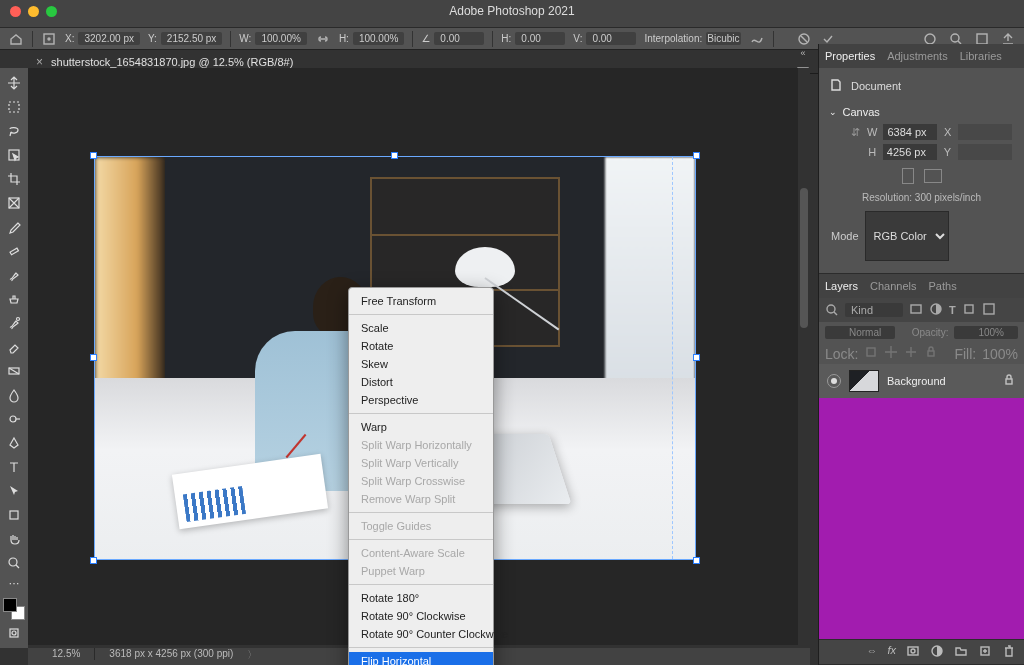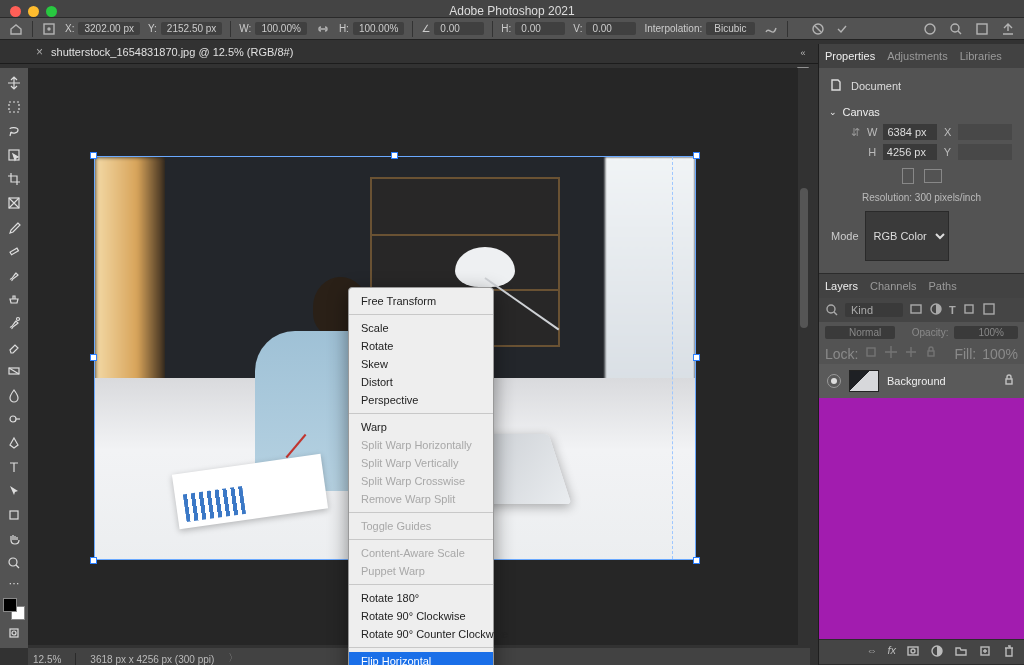--- a/index.html
+++ b/index.html
@@ -3,27 +3,27 @@
 <meta charset="utf-8">
 <style>
   * { box-sizing: border-box; margin: 0; padding: 0; font-family: -apple-system, "Helvetica Neue", Arial, sans-serif; }
   body { width: 1024px; height: 665px; background: #323232; color: #ccc; font-size: 11px; overflow: hidden; position: relative; }
 
   
   .tlights { position: absolute; top: 6px; left: 10px; display: flex; gap: 7px; z-index: 30; }
   .tlights span { width: 11px; height: 11px; border-radius: 50%; display: inline-block; }
   .tl-red { background: #ff5f57; } .tl-yel { background: #febc2e; } .tl-grn { background: #28c840; }
 
-  .titlebar { height: 18px; background: #444; border-bottom: 1px solid #2a2a2a; text-align: center; line-height: 22px; font-size: 12px; color: #ddd; }
+  .titlebar { height: 28px; background: #444; border-bottom: 1px solid #2a2a2a; text-align: center; line-height: 22px; font-size: 12px; color: #ddd; }
 
   .optbar { height: 22px; background: #535353; border-bottom: 1px solid #222; display: flex; align-items: center; padding: 0 8px; gap: 8px; font-size: 10px; color: #ccc; position: relative; }
   .optbar .sep { width: 1px; height: 16px; background: #333; }
   .optbar .fld { display: flex; align-items: center; gap: 4px; }
   .optbar .val { background: #404040; padding: 1px 6px; border-radius: 2px; min-width: 50px; }
-  .optbar .drop { background: #404040; padding: 1px 8px; border-radius: 2px; }
+  .optbar .drop { background: #404040; padding: 1px 1px; border-radius: 2px; }
   .optbar .ico { width: 16px; height: 16px; display: flex; align-items: center; justify-content: center; opacity: .8; }
   .right-icons { position: absolute; right: 8px; display: flex; gap: 10px; align-items: center; }
 
   .tabstrip { height: 24px; background: #323232; display: flex; align-items: center; padding-left: 28px; border-bottom: 1px solid #1c1c1c; }
   .tabstrip .doc { background: #323232; color: #e0e0e0; font-size: 11px; display: flex; align-items: center; gap: 8px; padding: 0 8px; }
   .tabstrip .x { color: #aaa; font-size: 12px; }
 
   
   .tools { position: absolute; left: 0; top: 68px; width: 28px; background: #535353; display: flex; flex-direction: column; align-items: center; padding: 4px 0; gap: 2px; z-index: 5; }
   .tools .t { width: 24px; height: 22px; display: flex; align-items: center; justify-content: center; color: #ddd; border-radius: 2px; cursor: pointer; }
@@ -114,21 +114,21 @@
   .layeritem { display: flex; align-items: center; gap: 8px; padding: 6px 8px; background: #5a5a5a; color: #eee; }
   .layeritem .eye { width: 14px; height: 14px; border: 1px solid #999; border-radius: 50%; position: relative; }
   .layeritem .eye::after { content: ""; position: absolute; inset: 3px; background: #ddd; border-radius: 50%; }
   .layeritem .thumb { width: 30px; height: 22px; background: linear-gradient(135deg, #1e2024 40%, #d7d8db 40%); border: 1px solid #222; }
   .layeritem .lock { margin-left: auto; opacity: .7; }
   .layerfoot { display: flex; justify-content: flex-end; gap: 10px; padding: 4px 8px; background: #454545; border-top: 1px solid #2c2c2c; color: #bbb; }
   .layerfoot span { cursor: pointer; }
 
   .iconstrip { position: absolute; right: 210px; top: 48px; width: 22px; display: flex; flex-direction: column; gap: 8px; align-items: center; color: #bbb; }
 
-  .status { position: absolute; left: 28px; right: 214px; bottom: 0; height: 17px; background: #424242; color: #bbb; display: flex; align-items: flex-end; padding: 0 5px; gap: 14px; font-size: 10px; }
+  .status { position: absolute; left: 28px; right: 214px; bottom: 0; height: 17px; background: #424242; color: #bbb; display: flex; align-items: flex-start; padding: 0 24px; gap: 14px; font-size: 10px; }
   .status .sep { width: 1px; height: 12px; background: #2a2a2a; }
 
   svg.i { width: 14px; height: 14px; stroke: currentColor; fill: none; stroke-width: 1.4; }
 </style>
 </head>
 <body>
 
 <div class="tlights">
   <span class="tl-red"></span>
   <span class="tl-yel"></span>

